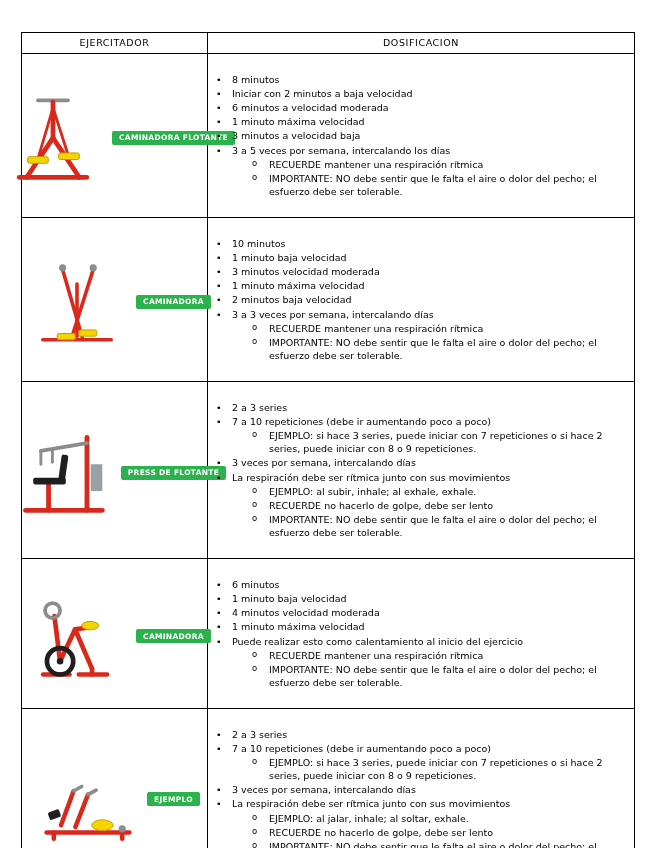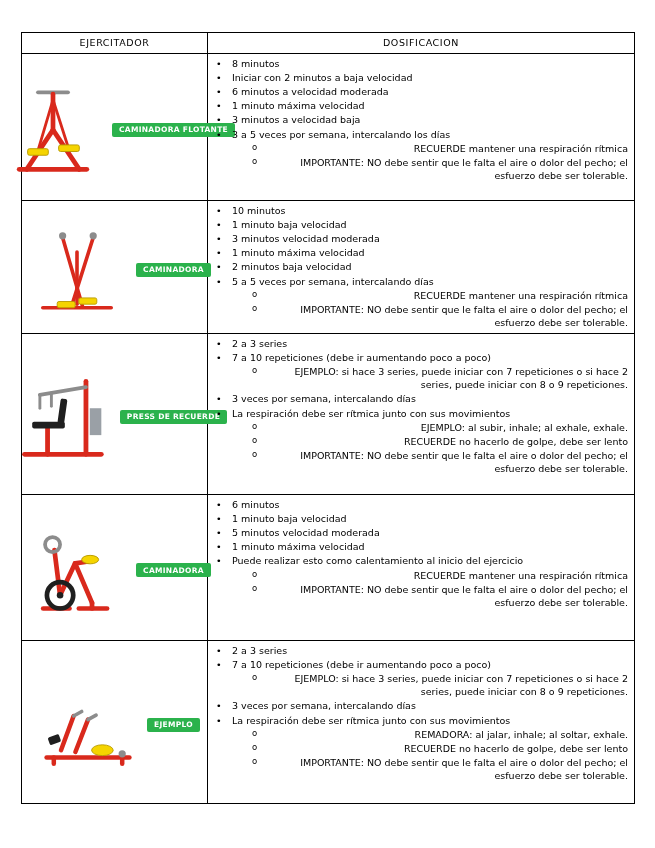--- a/index.html
+++ b/index.html
@@ -28,27 +28,27 @@
   .machine-art svg { display:block; }
   .machine-badge {
     display:inline-block; margin-top:5px;
     background:#2bb24c; color:#ffffff;
     font-size:7.5px; font-weight:bold; letter-spacing:0.3px;
     padding:2.5px 7px; border-radius:2px; white-space:nowrap;
   }
 
   
   td.dosage-cell { padding:3px 6px 3px 0; }
-  ul.dosage-list { list-style:none; margin:0 0; padding:0; }
+  ul.dosage-list { list-style:none; margin:16px 0; padding:0; }
   ul.dosage-list li {
     position:relative; font-size:9.5px; line-height:1.38; margin:0 0 1px 0;
   }
   li.lvl1 { padding-left:24px; }
   li.lvl1::before { content:"\2022"; position:absolute; left:8px; top:0; }
-  li.lvl2 { padding-left:61px;text-align:right; }
+  li.lvl2 { padding-left:61px; }
   li.lvl2::before { content:"o"; position:absolute; left:44px; top:0; font-size:8.5px; }
 
   
   tr.row-0 td { height:134px; }
   tr.row-1 td { height:120px; }
   tr.row-2 td { height:148px; }
   tr.row-3 td { height:133px; }
   tr.row-4 td { height:150px; }
 </style>
 </head>
@@ -125,21 +125,21 @@
             <div class="machine-badge">CAMINADORA</div>
           </div>
         </td>
         <td class="dosage-cell">
           <ul class="dosage-list">
               <li class="lvl1">10 minutos</li>
               <li class="lvl1">1 minuto baja velocidad</li>
               <li class="lvl1">3 minutos velocidad moderada</li>
               <li class="lvl1">1 minuto máxima velocidad</li>
               <li class="lvl1">2 minutos baja velocidad</li>
-              <li class="lvl1">5 a 5 veces por semana, intercalando días</li>
+              <li class="lvl1">3 a 3 veces por semana, intercalando días</li>
               <li class="lvl2">RECUERDE mantener una respiración rítmica</li>
               <li class="lvl2">IMPORTANTE: NO debe sentir que le falta el aire o dolor del pecho; el esfuerzo debe ser tolerable.</li>
             </ul>
         </td>
       </tr>
 
       <tr class="row-2">
         <td class="machine-cell">
           <div class="machine-wrap">
             <div class="machine-art">
@@ -150,21 +150,21 @@
                     <path d="M22 92 H102"></path>
                     <path d="M46 92 V62"></path>
                 </g>
                 <path d="M86 22 L38 30" stroke="#8c8c8c" stroke-width="4" stroke-linecap="round" fill="none"></path>
                 <path d="M38 30 V44" stroke="#8c8c8c" stroke-width="3" stroke-linecap="round" fill="none"></path>
                 <path d="M50 28 V42" stroke="#8c8c8c" stroke-width="3" stroke-linecap="round" fill="none"></path>
                 <rect x="30" y="58" width="34" height="7" rx="2" fill="#1f1f1f"></rect>
                 <rect x="58" y="34" width="7" height="26" rx="2" fill="#1f1f1f" transform="rotate(8 61 47)"></rect>
               </svg>
             </div>
-            <div class="machine-badge">PRESS DE RECUERDE</div>
+            <div class="machine-badge">PRESS DE FLOTANTE</div>
           </div>
         </td>
         <td class="dosage-cell">
           <ul class="dosage-list">
               <li class="lvl1">2 a 3 series</li>
               <li class="lvl1">7 a 10 repeticiones (debe ir aumentando poco a poco)</li>
               <li class="lvl2">EJEMPLO: si hace 3 series, puede iniciar con 7 repeticiones o si hace 2 series, puede iniciar con 8 o 9 repeticiones.</li>
               <li class="lvl1">3 veces por semana, intercalando días</li>
               <li class="lvl1">La respiración debe ser rítmica junto con sus movimientos</li>
               <li class="lvl2">EJEMPLO: al subir, inhale; al exhale, exhale.</li>
@@ -194,21 +194,21 @@
                 <circle cx="34" cy="24" r="8" fill="none" stroke="#8c8c8c" stroke-width="4"></circle>
               </svg>
             </div>
             <div class="machine-badge">CAMINADORA</div>
           </div>
         </td>
         <td class="dosage-cell">
           <ul class="dosage-list">
               <li class="lvl1">6 minutos</li>
               <li class="lvl1">1 minuto baja velocidad</li>
-              <li class="lvl1">5 minutos velocidad moderada</li>
+              <li class="lvl1">4 minutos velocidad moderada</li>
               <li class="lvl1">1 minuto máxima velocidad</li>
               <li class="lvl1">Puede realizar esto como calentamiento al inicio del ejercicio</li>
               <li class="lvl2">RECUERDE mantener una respiración rítmica</li>
               <li class="lvl2">IMPORTANTE: NO debe sentir que le falta el aire o dolor del pecho; el esfuerzo debe ser tolerable.</li>
             </ul>
         </td>
       </tr>
 
       <tr class="row-4">
         <td class="machine-cell">
@@ -232,21 +232,21 @@
             <div class="machine-badge">EJEMPLO</div>
           </div>
         </td>
         <td class="dosage-cell">
           <ul class="dosage-list">
               <li class="lvl1">2 a 3 series</li>
               <li class="lvl1">7 a 10 repeticiones (debe ir aumentando poco a poco)</li>
               <li class="lvl2">EJEMPLO: si hace 3 series, puede iniciar con 7 repeticiones o si hace 2 series, puede iniciar con 8 o 9 repeticiones.</li>
               <li class="lvl1">3 veces por semana, intercalando días</li>
               <li class="lvl1">La respiración debe ser rítmica junto con sus movimientos</li>
-              <li class="lvl2">REMADORA: al jalar, inhale; al soltar, exhale.</li>
+              <li class="lvl2">EJEMPLO: al jalar, inhale; al soltar, exhale.</li>
               <li class="lvl2">RECUERDE no hacerlo de golpe, debe ser lento</li>
               <li class="lvl2">IMPORTANTE: NO debe sentir que le falta el aire o dolor del pecho; el esfuerzo debe ser tolerable.</li>
             </ul>
         </td>
       </tr>
 
     </tbody>
   </table>
 </div>
 

